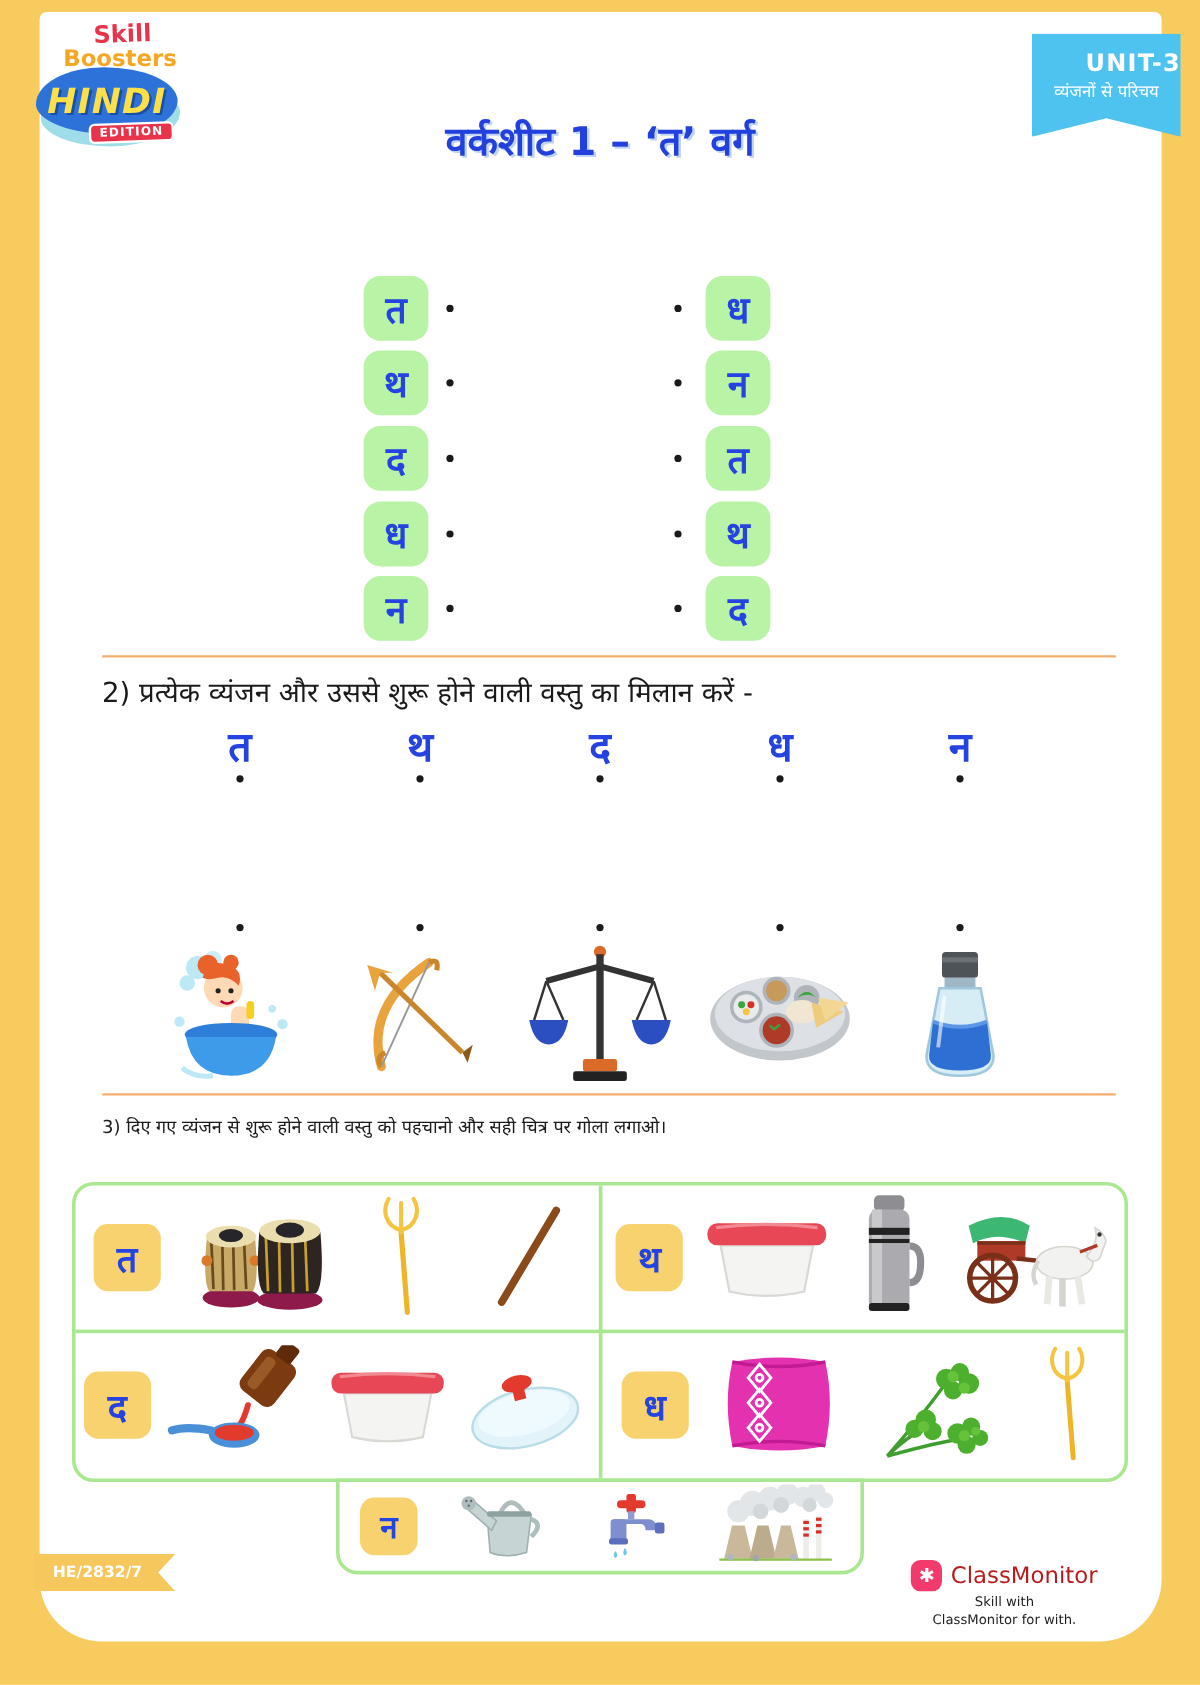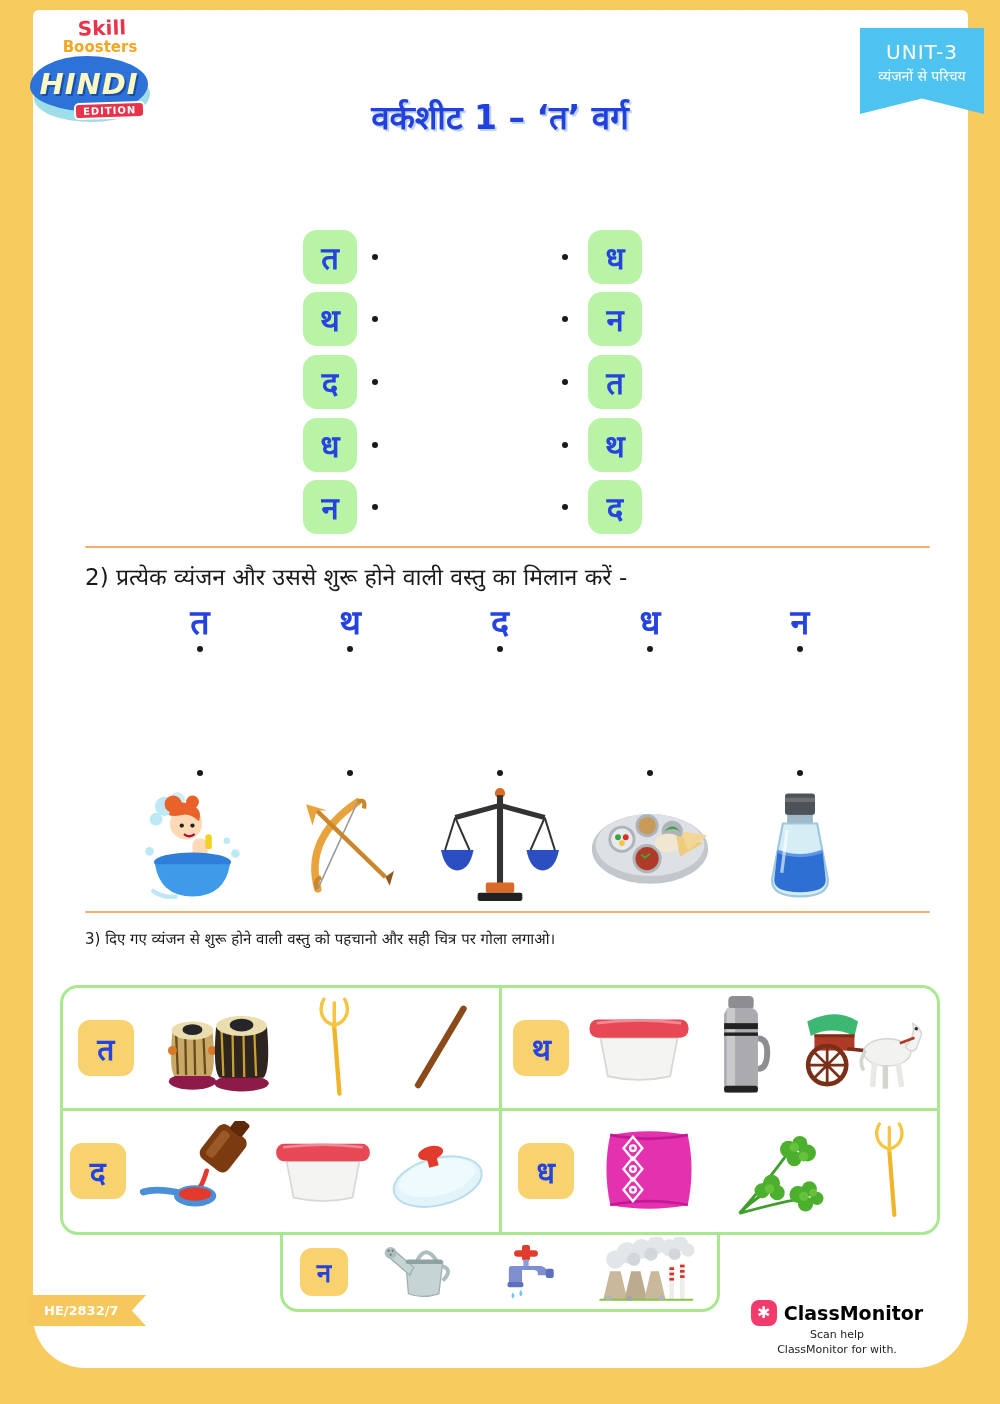--- a/index.html
+++ b/index.html
@@ -3,29 +3,29 @@
 <meta charset="utf-8">
 <style>
   * { margin:0; padding:0; box-sizing:border-box; }
   body { width:1000px; height:1404px; background:#F7CB5E; font-family:"DejaVu Sans", sans-serif; position:relative; overflow:hidden; }
   .canvas { position:absolute; inset:0; }
   .page { position:absolute; left:33px; top:10px; width:935px; height:1358px; background:#ffffff; border-radius:6px 6px 52px 52px; }
 
   
   .logo { position:absolute; left:28px; top:14px; width:122px; height:108px; }
   .logo-skill { position:absolute; left:34px; top:2px; width:80px; text-align:center; color:#E8334A; font-weight:bold; font-size:20px; transform:rotate(-2deg); }
-  .logo-boosters { position:absolute; left:22px; top:24px; width:100px; text-align:center; color:#F5A623; font-weight:bold; font-size:15px; text-shadow:0 0 1px #fff; }
+  .logo-boosters { position:absolute; left:22px; top:24px; width:100px; text-align:center; color:#F5A623; font-weight:bold; font-size:19px; text-shadow:0 0 1px #fff; }
   .logo-blob-back { position:absolute; left:6px; top:56px; width:116px; height:52px; background:#9FDDE8; border-radius:45% 55% 50% 50% / 55% 45% 55% 45%; }
   .logo-blob { position:absolute; left:2px; top:42px; width:118px; height:56px; background:#2D72D9; border-radius:48% 52% 45% 55% / 55% 50% 50% 45%; display:flex; align-items:center; justify-content:center; }
-  .logo-hindi { color:#fef9c3; font-weight:bold; font-style:italic; font-size:29px; letter-spacing:1px; text-shadow:2px 2px 0 #1A4FA8; }
+  .logo-hindi { color:#fde047; font-weight:bold; font-style:italic; font-size:29px; letter-spacing:1px; text-shadow:2px 2px 0 #1A4FA8; }
   .logo-edition { position:absolute; left:46px; top:88px; background:#E8334A; border:2px solid #fff; border-radius:5px; color:#fff; font-weight:bold; font-size:10px; padding:1px 7px; transform:rotate(-2deg); letter-spacing:1px; }
 
   
   .banner { position:absolute; left:860px; top:28px; width:124px; height:86px; background:#4EC3F0; clip-path:polygon(0 0,100% 0,100% 100%,50% 82%,0 100%); text-align:center; color:#fff; }
-  .banner-unit { font-weight:normal; font-size:20px; margin-top:12px; letter-spacing:1px; }
+  .banner-unit { font-weight:bold; font-size:20px; margin-top:12px; letter-spacing:1px;text-align:right; }
   .banner-sub { font-size:14px; margin-top:2px; }
 
   
   .title-1 { position:absolute; left:0; top:46px; width:1000px; text-align:center; color:#2240DC; font-weight:bold; font-size:36px; text-shadow:2px 2px 0 #BFD4F2; }
   .title-2 { position:absolute; left:0; top:94px; width:1000px; text-align:center; color:#2240DC; font-weight:bold; font-size:33px; text-shadow:2px 2px 0 #BFD4F2; }
 
   .heading { position:absolute; color:#1a1a1a; font-size:23px; }
 
   
   .g-tile { position:absolute; width:54px; height:54px; background:#B9F3A5; border-radius:14px; display:flex; align-items:center; justify-content:center; font-size:31px; font-weight:bold; color:#2443E0; }
@@ -44,21 +44,21 @@
   .grid-bottom { position:absolute; left:280px; top:1232px; width:440px; height:80px; border:3px solid #A9E890; border-radius:0 0 18px 18px; border-top:3px solid #A9E890; background:#fff; }
   .cell { position:absolute; display:flex; align-items:center; justify-content:space-around; }
   .y-tile { width:56px; height:56px; background:#F8D26E; border-radius:12px; display:flex; align-items:center; justify-content:center; font-size:30px; font-weight:bold; color:#2443E0; flex:0 0 auto; }
   .y-tile.small { width:48px; height:48px; font-size:26px; }
 
   
   .code-ribbon { position:absolute; left:28px; top:1295px; width:118px; height:31px; background:#F6C75C; clip-path:polygon(0 0,100% 0,88% 50%,100% 100%,0 100%); color:#fff; font-weight:bold; font-size:13px; line-height:31px; padding-left:16px; }
   .cm { position:absolute; left:742px; top:1300px; width:190px; text-align:center; }
   .cm-row { display:flex; align-items:center; justify-content:center; gap:7px; }
   .cm-badge { width:26px; height:26px; background:#F23B6C; border-radius:8px; color:#fff; font-size:16px; line-height:26px; text-align:center; flex:0 0 auto; }
-  .cm-brand { font-size:19px; font-weight:bold; color:#000000; }
+  .cm-brand { font-size:19px; font-weight:normal; color:#b91c1c; }
   .cm-sub { font-size:11px; color:#222; margin-top:2px; }
 </style>
 </head>
 <body>
 
 <div class="canvas">
   <div class="page"></div>
 
   <div class="logo">
     <div class="logo-skill">Skill</div>
@@ -434,16 +434,16 @@
     </span>
   </div>
 
   <div class="code-ribbon">HE/2832/7</div>
 
   <div class="cm">
     <div class="cm-row">
       <div class="cm-badge">✱</div>
       <div class="cm-brand">ClassMonitor</div>
     </div>
-    <div class="cm-sub">Scan help</div>
+    <div class="cm-sub">Skill with</div>
     <div class="cm-sub">ClassMonitor for with.</div>
   </div>
 </div>
 
 </body></html>

